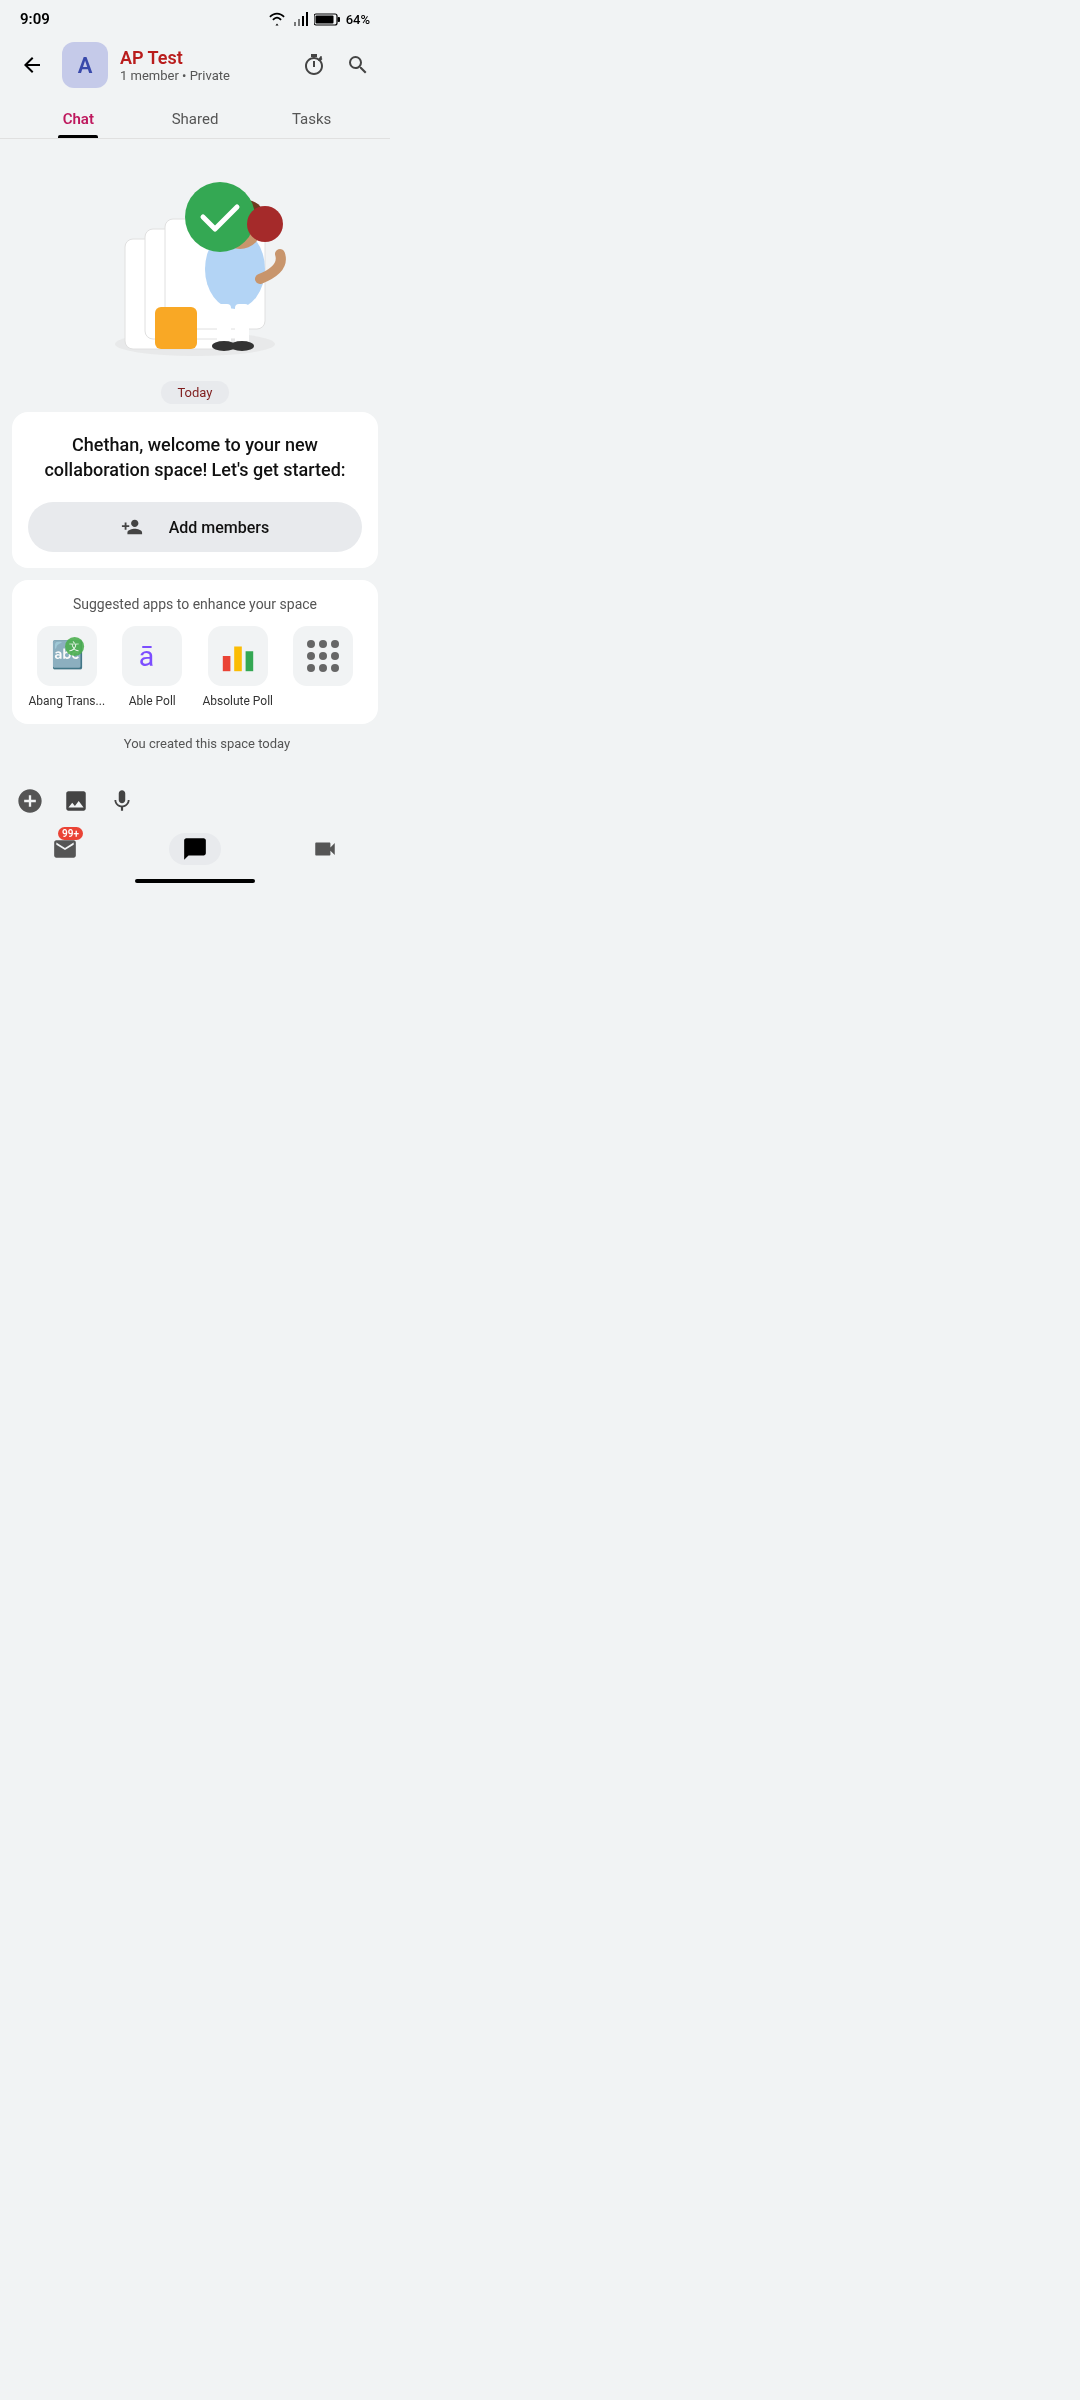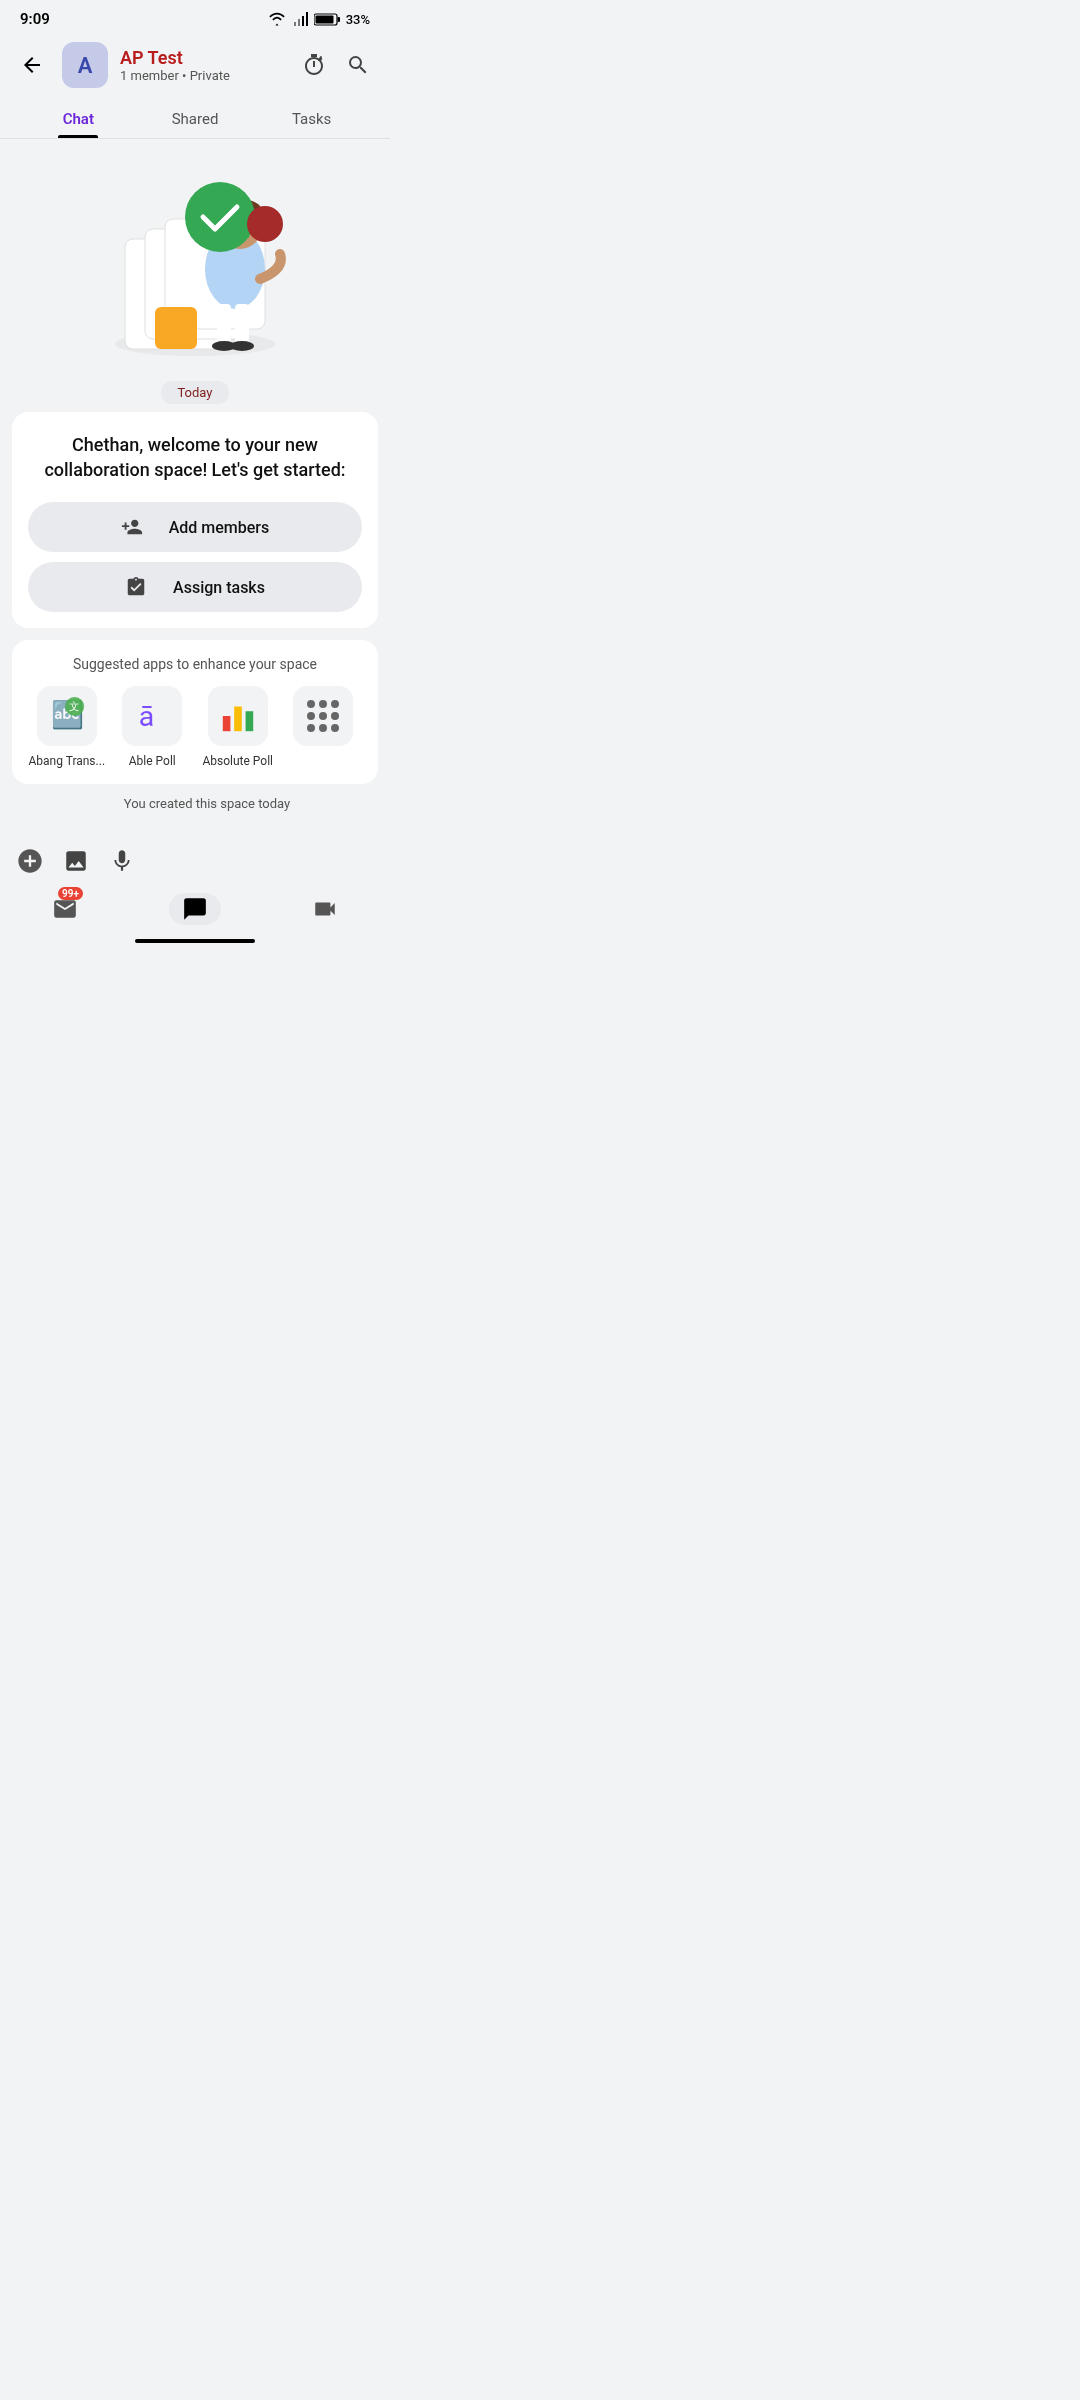--- a/index.html
+++ b/index.html
@@ -104,21 +104,21 @@
     .tab {
       flex: 1;
       text-align: center;
       padding: 12px 0 10px;
       font-size: 15px;
       color: #555;
       cursor: pointer;
       position: relative;
     }
     .tab.active {
-      color: #6d28d9;
+      color: #be185d;
       font-weight: 600;
     }
     .tab.active::after {
       content: '';
       position: absolute;
       bottom: 0;
       left: 50%;
       transform: translateX(-50%);
       width: 40px;
       height: 3px;
@@ -375,21 +375,21 @@
     <svg width="16" height="14" viewBox="0 0 16 14">
       <path d="M14 0v14h2V0h-2zM10 4v10h2V4h-2zM6 7v7h2V7H6zM2 10v4h2v-4H2z" fill="#000" opacity="0.5"></path>
       <path d="M14 0v14h2V0h-2zM10 4v10h2V4h-2z" fill="#000"></path>
     </svg>
 
     <svg width="26" height="13" viewBox="0 0 26 13">
       <rect x="0" y="1" width="23" height="11" rx="2" ry="2" fill="none" stroke="#000" stroke-width="1.2"></rect>
       <rect x="23.5" y="4" width="2.5" height="5" rx="1" fill="#000"></rect>
       <rect x="1.5" y="2.5" width="18" height="8" rx="1" fill="#000"></rect>
     </svg>
-    <span class="battery-text">33%</span>
+    <span class="battery-text">64%</span>
   </div>
 </div>
 
 <div class="top-bar">
   <div class="back-btn">
     <svg width="24" height="24" viewBox="0 0 24 24">
       <path d="M20 11H7.83l5.59-5.59L12 4l-8 8 8 8 1.41-1.41L7.83 13H20v-2z" fill="#000"></path>
     </svg>
   </div>
   <div class="avatar">A</div>
@@ -465,28 +465,20 @@
     <div class="action-btn">
       <span>
         <svg width="22" height="22" viewBox="0 0 24 24">
           <path d="M15 12c2.21 0 4-1.79 4-4s-1.79-4-4-4-4 1.79-4 4 1.79 4 4 4zm-9-2V7H4v3H1v2h3v3h2v-3h3v-2H6zm9 4c-2.67 0-8 1.34-8 4v2h16v-2c0-2.66-5.33-4-8-4z" fill="#444"></path>
         </svg>
       </span>
       <span>Add members</span>
     </div>
 
 
-    <div class="action-btn">
-      <span>
-        <svg width="22" height="22" viewBox="0 0 24 24">
-          <path d="M19 3H14.82C14.4 1.84 13.3 1 12 1c-1.3 0-2.4.84-2.82 2H5c-1.1 0-2 .9-2 2v14c0 1.1.9 2 2 2h14c1.1 0 2-.9 2-2V5c0-1.1-.9-2-2-2zm-7 0c.55 0 1 .45 1 1s-.45 1-1 1-1-.45-1-1 .45-1 1-1zm-2 14l-4-4 1.41-1.41L10 14.17l6.59-6.59L18 9l-8 8z" fill="#444"></path>
-        </svg>
-      </span>
-      <span>Assign tasks</span>
-    </div>
   </div>
 
   <div class="suggested-section">
     <div class="suggested-title">Suggested apps to enhance your space</div>
     <div class="apps-row">
 
       <div class="app-item">
         <div class="app-icon-wrap">
           <svg width="38" height="38" viewBox="0 0 40 40">
             <text x="4" y="28" font-size="28">🔤</text>

